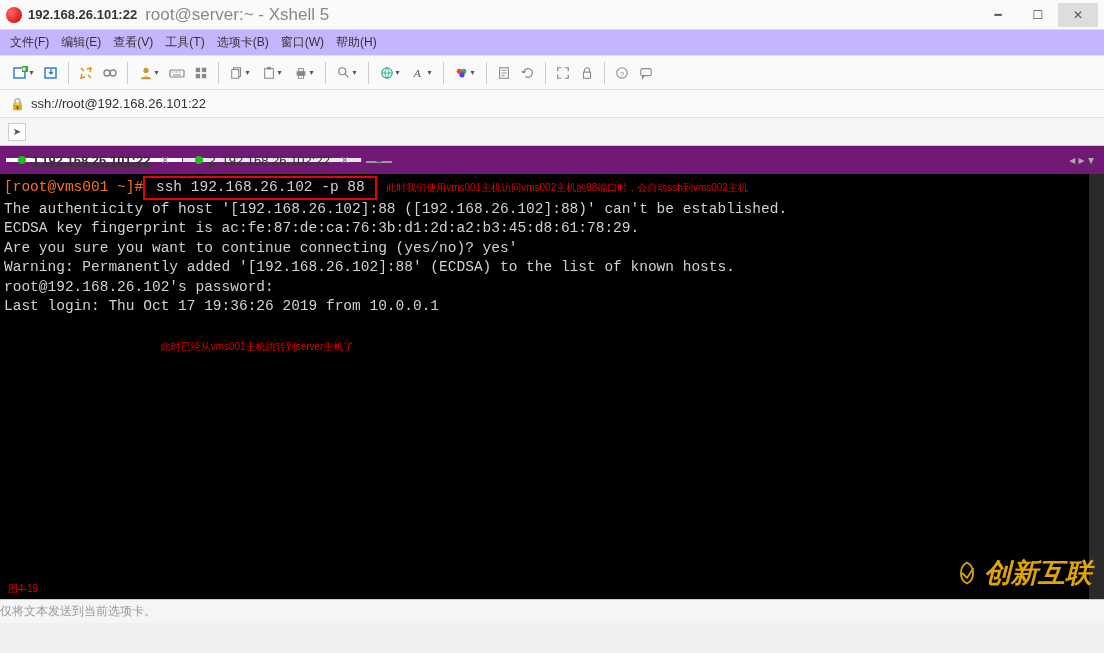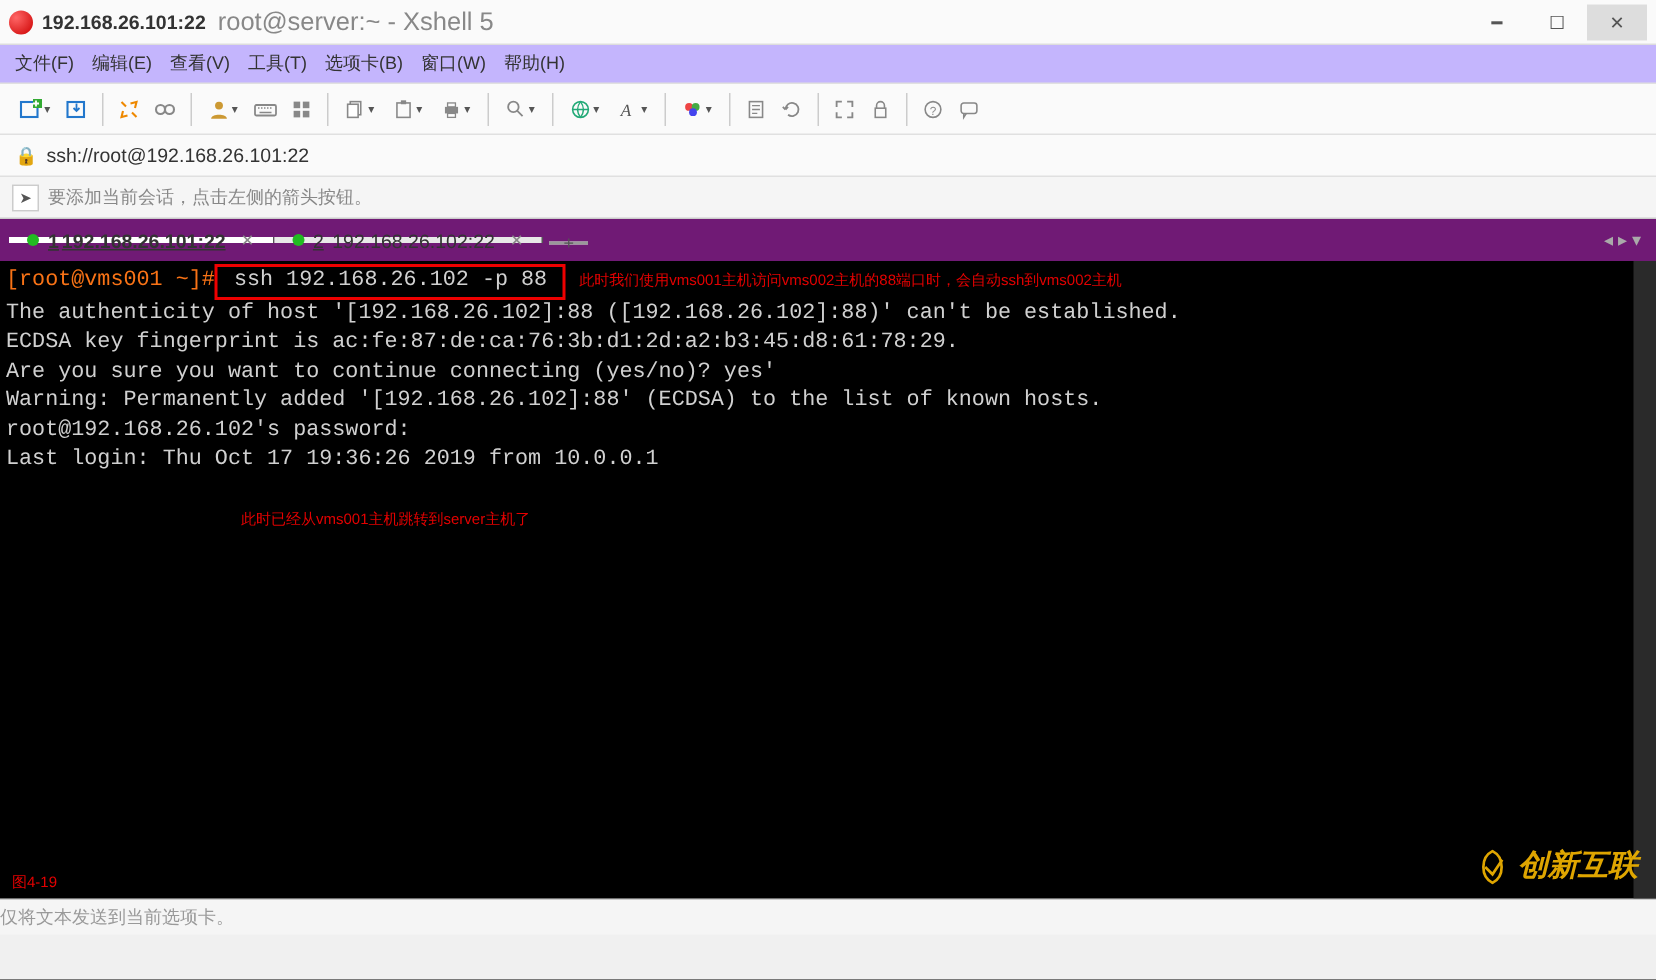--- a/index.html
+++ b/index.html
@@ -173,21 +173,21 @@
   bottom: 4px;
 }
 .terminal .watermark {
   position: absolute;
   right: 12px;
   bottom: 8px;
   color: #f2b400;
   font-family: "Microsoft YaHei", sans-serif;
   font-style: italic;
   font-weight: bold;
-  font-size: 20px;
+  font-size: 27px;
   display: flex;
   align-items: center;
   gap: 4px;
   opacity: 0.92;
 }
 .terminal .watermark svg { flex-shrink: 0; }
 .statusbar {
   height: 24px;
   background: #f5f5f5;
   border-top: 1px solid #ccc;
@@ -362,21 +362,20 @@
   </div>
 </div>
 
 <div class="addressbar">
   <span class="lock">🔒</span>
   <span class="url">ssh://root@192.168.26.101:22</span>
 </div>
 
 <div class="infobar">
   <div class="arrow-btn">➤</div>
-  <span class="info-text">要添加当前会话，点击左侧的箭头按钮。</span>
 </div>
 
 <div class="tabbar">
   <div class="tab active">
     <span class="dot"></span>
     <span class="tab-label"><span class="tab-num">1</span><span>192.168.26.101:22</span></span>
     <span class="close-x">✕</span>
   </div>
   <div class="tab">
     <span class="dot"></span>

